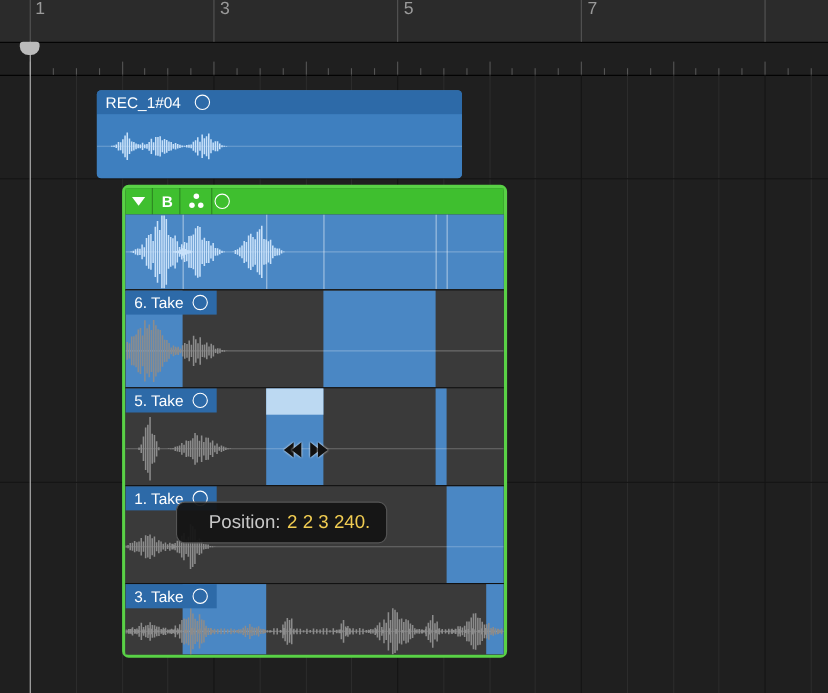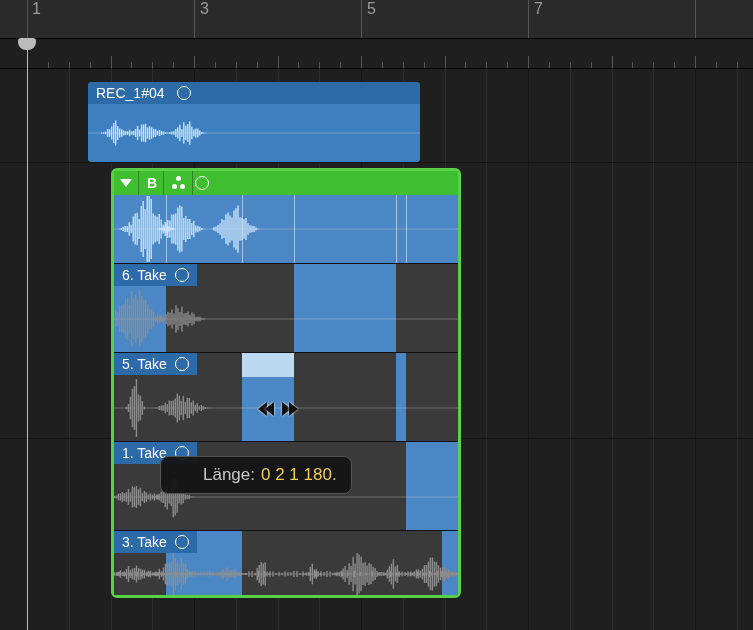--- a/index.html
+++ b/index.html
@@ -251,18 +251,18 @@
   <div class="handle" style="left:258px;top:402px">
     <span class="chevL"></span>
       <span class="chevL2"></span>
     <span style="width:4px"></span>
     <span class="chevR"></span>
       <span class="chevR2"></span>
   </div>
 
   <div class="tip" style="left:160px;top:456px">
     <div class="row">
-      <span class="k">Länge:</span>
-      <span class="v">0 2 1 180.</span>
+      <span class="k">Position:</span>
+      <span class="v">2 2 3 240.</span>
     </div>
   </div>
 
 </div>
 
 </body></html>

